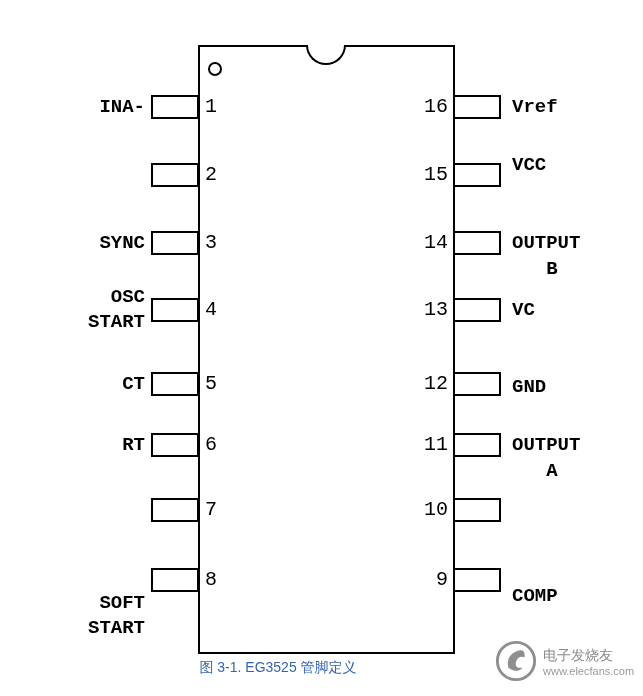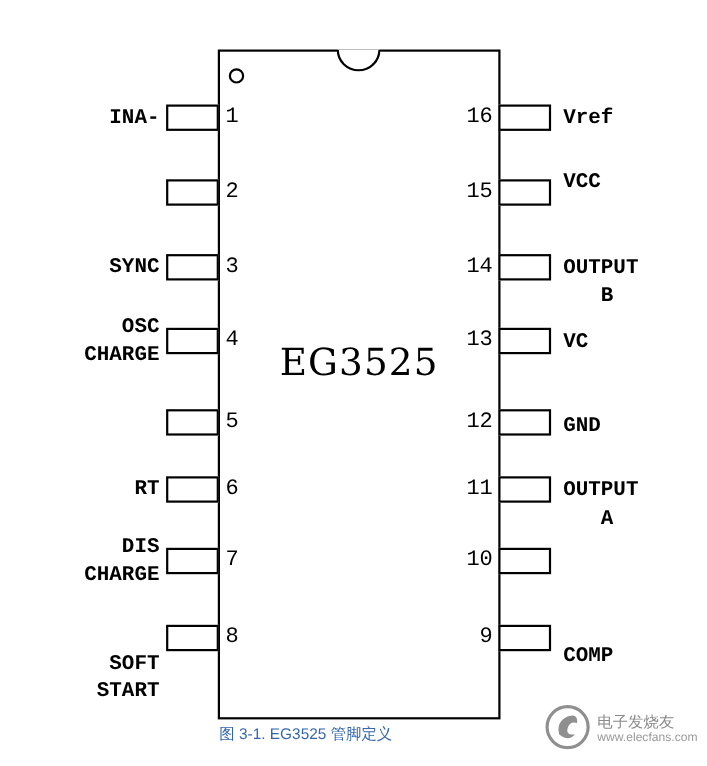--- a/index.html
+++ b/index.html
@@ -100,47 +100,45 @@
   .watermark-url { font-size: 11px; color: #9a9a9a; }
 </style>
 </head>
 <body>
 
 <div class="page">
 
   <div class="abs chip"></div>
   <div class="abs notch"></div>
   <div class="abs pin1-dot"></div>
-  <div class="abs chip-name">EG3525</div>
 
   <div class="abs pin-label left-label" style="top:107px">INA-</div>
   <div class="abs pin-box" style="left:151px;top:95px"></div>
   <div class="abs pin-num left-num" style="top:107px">1</div>
 
   <div class="abs pin-box" style="left:151px;top:163px"></div>
   <div class="abs pin-num left-num" style="top:175px">2</div>
 
   <div class="abs pin-label left-label" style="top:243px">SYNC</div>
   <div class="abs pin-box" style="left:151px;top:231px"></div>
   <div class="abs pin-num left-num" style="top:243px">3</div>
 
   <div class="abs pin-label left-label" style="top:310px">OSC
-CHARGE</div>
+START</div>
   <div class="abs pin-box" style="left:151px;top:298px"></div>
   <div class="abs pin-num left-num" style="top:310px">4</div>
 
+  <div class="abs pin-label left-label" style="top:384px">CT</div>
   <div class="abs pin-box" style="left:151px;top:372px"></div>
   <div class="abs pin-num left-num" style="top:384px">5</div>
 
   <div class="abs pin-label left-label" style="top:445px">RT</div>
   <div class="abs pin-box" style="left:151px;top:433px"></div>
   <div class="abs pin-num left-num" style="top:445px">6</div>
 
-  <div class="abs pin-label left-label" style="top:510px">DIS
-CHARGE</div>
   <div class="abs pin-box" style="left:151px;top:498px"></div>
   <div class="abs pin-num left-num" style="top:510px">7</div>
 
   <div class="abs pin-label left-label" style="top:616px">SOFT
 START</div>
   <div class="abs pin-box" style="left:151px;top:568px"></div>
   <div class="abs pin-num left-num" style="top:580px">8</div>
 
   <div class="abs pin-num right-num" style="top:107px">16</div>
   <div class="abs pin-box" style="left:453px;top:95px"></div>

